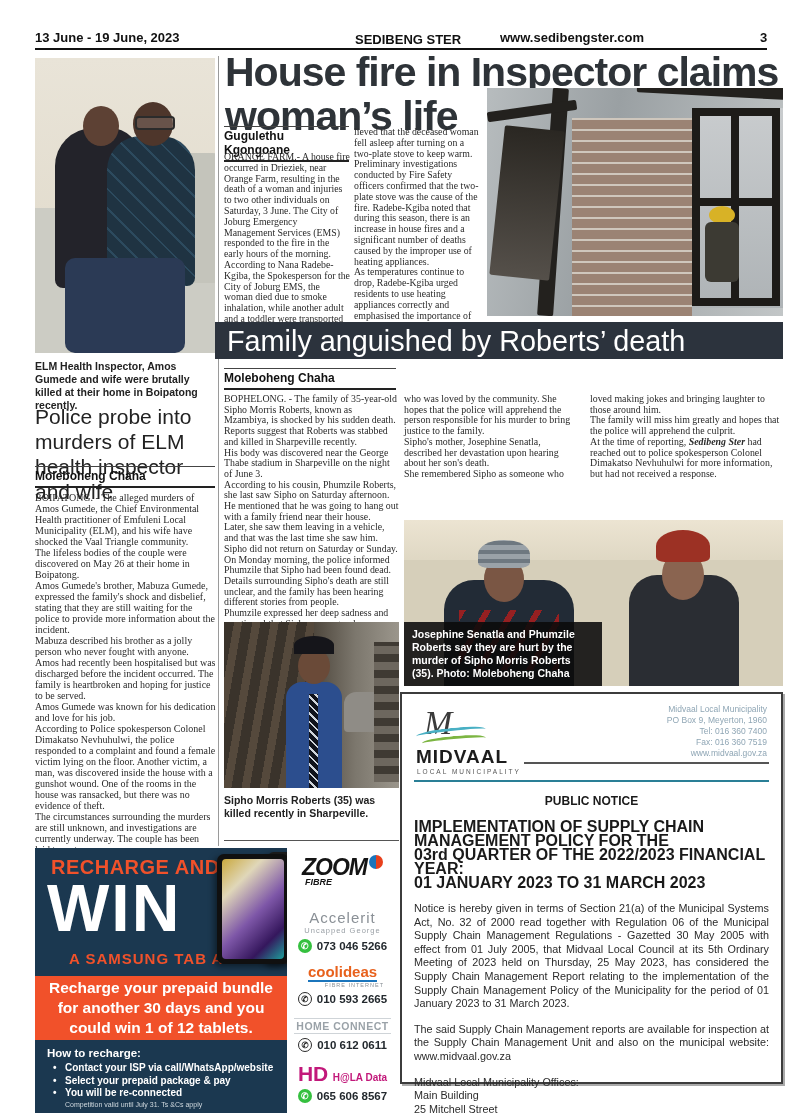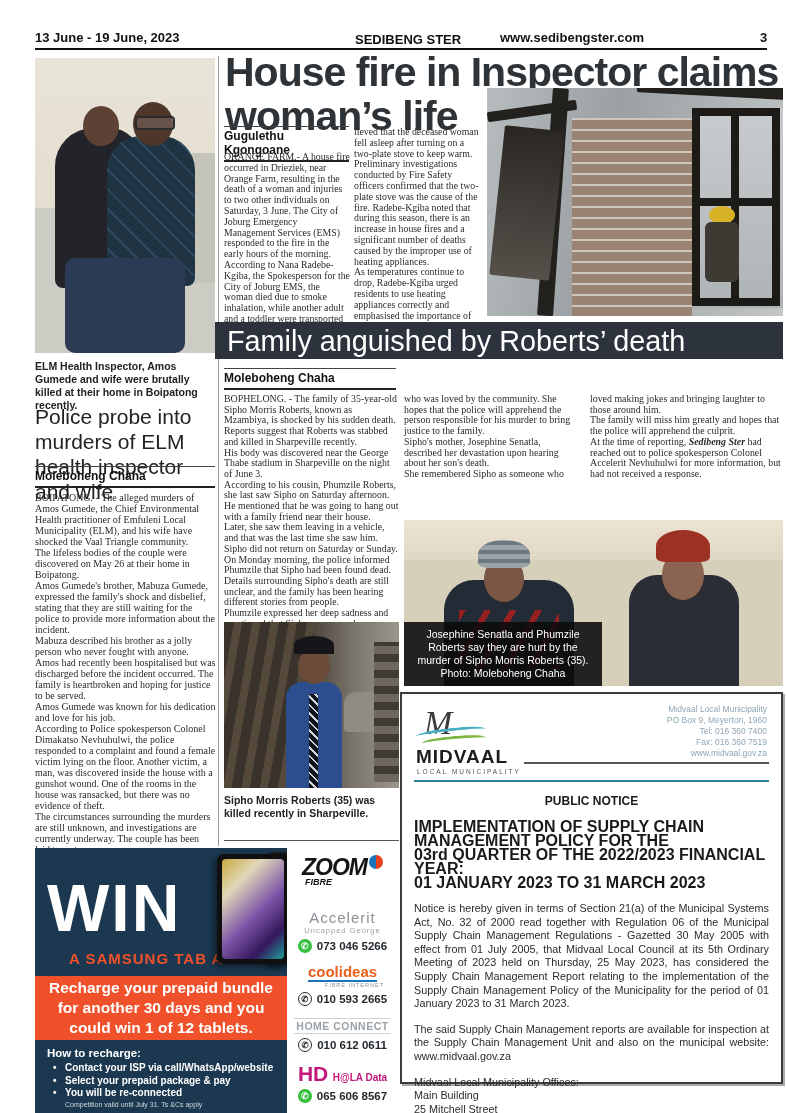--- a/index.html
+++ b/index.html
@@ -24,21 +24,21 @@
   
   #fire-photo{background:linear-gradient(100deg,#b7bcbe 0%,#9aa0a3 40%,#c2c6c7 100%);}
   .brick{position:absolute;background:
       repeating-linear-gradient(0deg,#9b8374 0 9px,#cfc7bd 9px 11px),
       repeating-linear-gradient(90deg,rgba(255,255,255,.25) 0 18px,rgba(0,0,0,.12) 18px 20px);}
   .char-beam{position:absolute;background:#23211e;border-radius:2px;}
   
   #sipho-photo{background:linear-gradient(90deg,#5b5248 0%,#423a30 45%,#7c776d 75%,#9b968c 100%);}
   
   #jos-photo{background:linear-gradient(180deg,#ece4d2 0%,#d9d2bd 35%,#c9c2ab 100%);}
-  .overlay-cap{background:rgba(10,10,10,.88);color:#fff;font-weight:normal;font-size:10.5px;line-height:13px;padding:6px 8px;text-align:center;}
+  .overlay-cap{background:rgba(10,10,10,.88);color:#fff;font-weight:bold;font-size:10.5px;line-height:13px;padding:6px 8px;}
   
   #roberts-banner{background:#2c333d;color:#ffffff;}
   #roberts-banner span{display:inline-block;transform:scaleX(.96);transform-origin:left center;}
   
   #notice-box{background:#fff;border:2px solid #3c3c3c;box-shadow:2px 2px 0 #aaa;}
   .notice-body{font-size:10.8px;line-height:13.6px;text-align:justify;color:#2b2b2b;}
   
   #ad{background:#ffffff;}
   .navy{background:#1b3850;}
   .orange-bg{background:#f1512a;}
@@ -119,21 +119,21 @@
 According to his cousin, Phumzile Roberts, she last saw Sipho on Saturday afternoon. He mentioned that he was going to hang out with a family friend near their house.
 Later, she saw them leaving in a vehicle, and that was the last time she saw him.
 Sipho did not return on Saturday or Sunday. On Monday morning, the police informed Phumzile that Sipho had been found dead.
 Details surrounding Sipho's death are still unclear, and the family has been hearing different stories from people.
 Phumzile expressed her deep sadness and mentioned that Sipho was a good person</div>
   <div class="abs serif pre" style="left:404px;top:394px;width:170px;font-size:9.9px;line-height:10.7px;">who was loved by the community. She hopes that the police will apprehend the person responsible for his murder to bring justice to the family.
 Sipho's mother, Josephine Senatla, described her devastation upon hearing about her son's death.
 She remembered Sipho as someone who</div>
   <div class="abs serif" style="left:590px;top:394px;width:193px;font-size:9.9px;line-height:10.7px;"><span class="pre">loved making jokes and bringing laughter to those around him.
 The family will miss him greatly and hopes that the police will apprehend the culprit.
-At the time of reporting, </span><span style="font-weight:bold;font-style:italic;">Sedibeng Ster</span><span> had reached out to police spokesperson Colonel Accelerit Nevhuhulwi for more information, but had not received a response.</span></div>
+At the time of reporting, </span><span style="font-weight:bold;font-style:italic;">Sedibeng Ster</span><span> had reached out to police spokesperson Colonel Dimakatso Nevhuhulwi for more information, but had not received a response.</span></div>
 
   <div class="abs photo" id="sipho-photo" style="left:224px;top:622px;width:175px;height:166px;">
     <div class="abs" style="left:0;top:0;width:90px;height:166px;background:repeating-linear-gradient(100deg,#3a332b 0 10px,#55493c 10px 18px);"></div>
     <div class="abs" style="left:120px;top:70px;width:55px;height:40px;background:#8f8c86;border-radius:12px 18px 4px 4px;"></div>
     <div class="abs" style="left:150px;top:20px;width:25px;height:140px;background:repeating-linear-gradient(0deg,#6d675e 0 8px,#3f3a33 8px 16px);"></div>
     <div class="abs" style="left:62px;top:60px;width:56px;height:106px;background:#2c4e8e;border-radius:16px 16px 0 0;"></div>
     <div class="abs" style="left:85px;top:72px;width:9px;height:94px;background:repeating-linear-gradient(45deg,#10131c 0 4px,#cfd4da 4px 6px);"></div>
     <div class="head" style="left:74px;top:26px;width:32px;height:36px;background:#6a4a38;"></div>
     <div class="abs" style="left:70px;top:14px;width:40px;height:18px;background:#15151a;border-radius:50% 50% 0 0;"></div>
   </div>
@@ -175,20 +175,21 @@
     <div class="notice-body pre" style="margin-top:12px;text-align:left;">Midvaal Local Municipality Offices:
 Main Building
 25 Mitchell Street
 Meyerton</div>
 
   </div>
 
   <div class="abs" id="ad" style="left:35px;top:848px;width:363px;height:265px;">
 
     <div class="abs navy" style="left:0;top:0;width:252px;height:128px;overflow:hidden;">
+      <div class="ad-orange-txt" style="position:absolute;left:16px;top:8px;font-weight:bold;font-size:20px;letter-spacing:.5px;">RECHARGE AND</div>
       <div style="position:absolute;left:12px;top:22px;font-weight:bold;font-size:66px;color:#fff;letter-spacing:2px;">WIN</div>
       <div class="ad-orange-txt" style="position:absolute;left:34px;top:102px;font-weight:bold;font-size:15px;letter-spacing:1px;">A SAMSUNG TAB A8</div>
     </div>
     <div class="tablet" style="left:232px;top:4px;width:40px;height:112px;background:#1c1c1c;"></div>
     <div class="tablet" style="left:182px;top:6px;width:72px;height:110px;">
       <div class="scr"></div>
     </div>
     <div class="abs orange-bg" style="left:0;top:128px;width:252px;height:64px;display:flex;align-items:center;">
       <div style="padding:0 14px;text-align:center;font-weight:bold;font-size:15.5px;line-height:20px;color:#fff;">Recharge your prepaid bundle for another 30 days and you could win 1 of 12 tablets.</div>
     </div>

